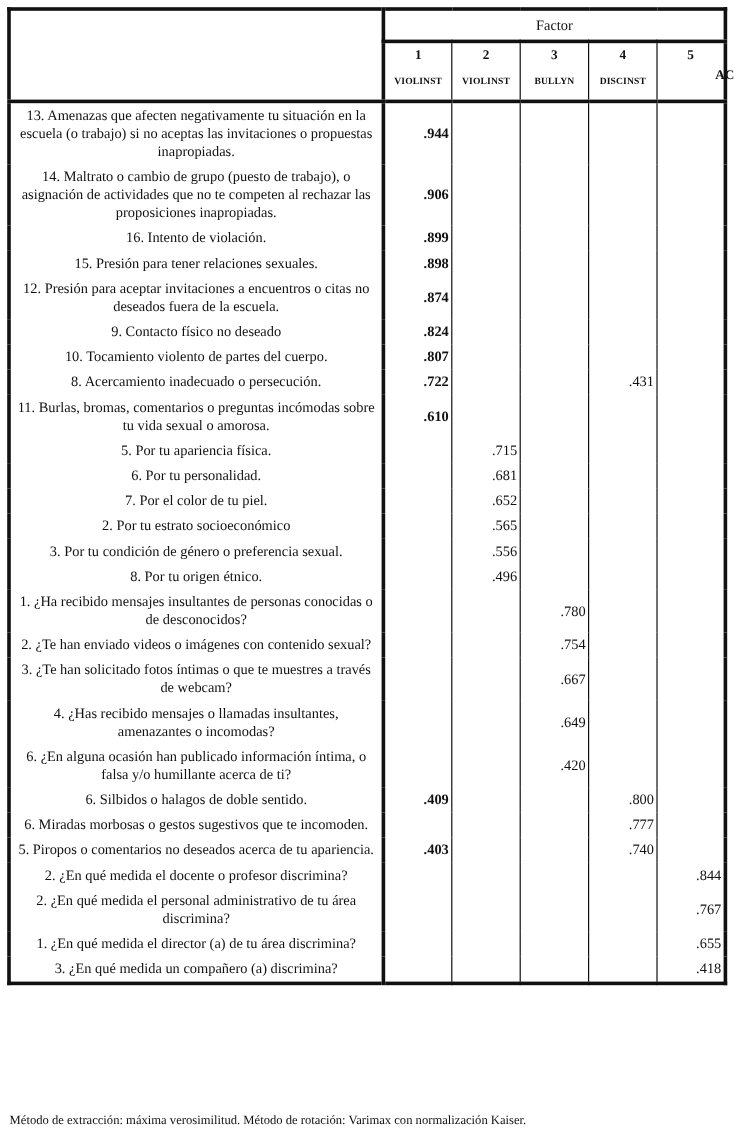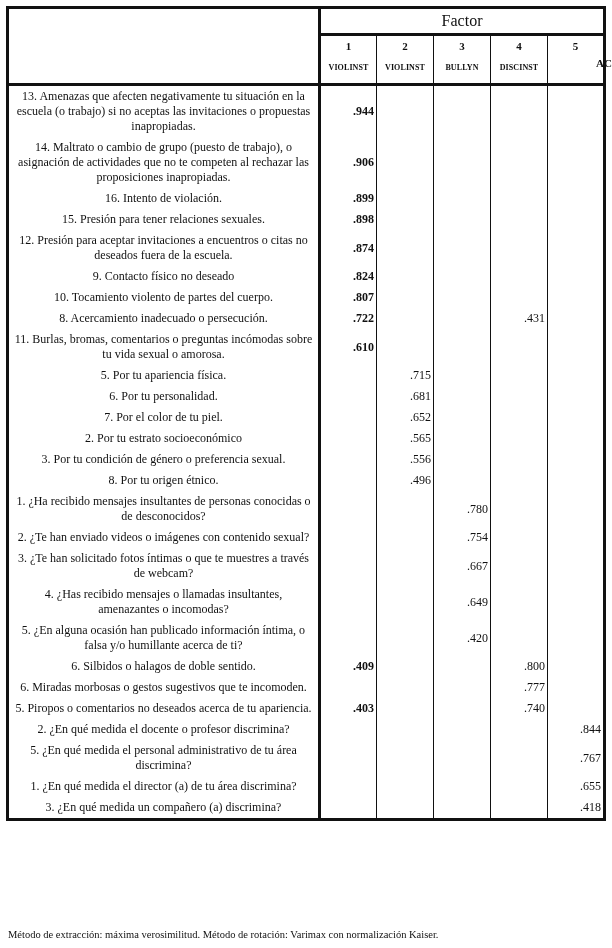--- a/index.html
+++ b/index.html
@@ -2,21 +2,21 @@
 <html><head>
 <meta charset="utf-8">
 <style>
   html, body { margin: 0; padding: 0; background: #ffffff; }
   body { width: 612px; height: 948px; position: relative; font-family: "Liberation Serif", serif; color: #111; }
   .wrap { position: absolute; left: 6px; top: 6px; width: 600px; }
   table { border-collapse: collapse; width: 600px; table-layout: fixed; border: 3px solid #111; }
   td, th { font-weight: normal; padding: 0; }
   col.c-label { width: 312px; }
   col.c-f { width: 57px; }
-  .hdr-factor { height: 24px; font-size: 16px; border-left: 3px solid #111; border-bottom: 3px solid #111; }
+  .hdr-factor { height: 24px; font-size: 12px; border-left: 3px solid #111; border-bottom: 3px solid #111; }
   .hdr-blank { border-bottom: 3px solid #111; }
   .hdr-num { height: 44px; text-align: center; border-left: 1px solid #111; font-weight: bold; vertical-align: top; padding-top: 3px; }
   .hdr-num.first { border-left: 3px solid #111; }
   .hdr-num .n { font-size: 11px; display: block; line-height: 14px; }
   .hdr-num .code { font-size: 8px; display: block; line-height: 14px; margin-top: 8px; letter-spacing: 0.1px; }
   .hdr-num .code.big { font-size: 11px; margin-top: 2px; line-height: 16px; margin-left: 48px; }
   tr.row td { vertical-align: middle; }
   td.label { font-size: 12px; line-height: 15px; padding: 3px 4px 3px 4px; text-align: center; }
   td.val { font-size: 12px; text-align: right; padding-right: 2px; border-left: 1px solid #111; }
   td.val.first { border-left: 3px solid #111; font-weight: bold; }
@@ -210,21 +210,21 @@
         </tr>
         <tr class="row">
           <td class="label">4. ¿Has recibido mensajes o llamadas insultantes, amenazantes o incomodas?</td>
           <td class="val first"></td>
           <td class="val"></td>
           <td class="val">.649</td>
           <td class="val"></td>
           <td class="val"></td>
         </tr>
         <tr class="row">
-          <td class="label">5. ¿En alguna ocasión han publicado información íntima, o falsa y/o humillante acerca de ti?</td>
+          <td class="label">6. ¿En alguna ocasión han publicado información íntima, o falsa y/o humillante acerca de ti?</td>
           <td class="val first"></td>
           <td class="val"></td>
           <td class="val">.420</td>
           <td class="val"></td>
           <td class="val"></td>
         </tr>
         <tr class="row">
           <td class="label">6. Silbidos o halagos de doble sentido.</td>
           <td class="val first">.409</td>
           <td class="val"></td>
@@ -250,21 +250,21 @@
         </tr>
         <tr class="row">
           <td class="label">2. ¿En qué medida el docente o profesor discrimina?</td>
           <td class="val first"></td>
           <td class="val"></td>
           <td class="val"></td>
           <td class="val"></td>
           <td class="val">.844</td>
         </tr>
         <tr class="row">
-          <td class="label">5. ¿En qué medida el personal administrativo de tu área discrimina?</td>
+          <td class="label">2. ¿En qué medida el personal administrativo de tu área discrimina?</td>
           <td class="val first"></td>
           <td class="val"></td>
           <td class="val"></td>
           <td class="val"></td>
           <td class="val">.767</td>
         </tr>
         <tr class="row">
           <td class="label">1. ¿En qué medida el director (a) de tu área discrimina?</td>
           <td class="val first"></td>
           <td class="val"></td>

